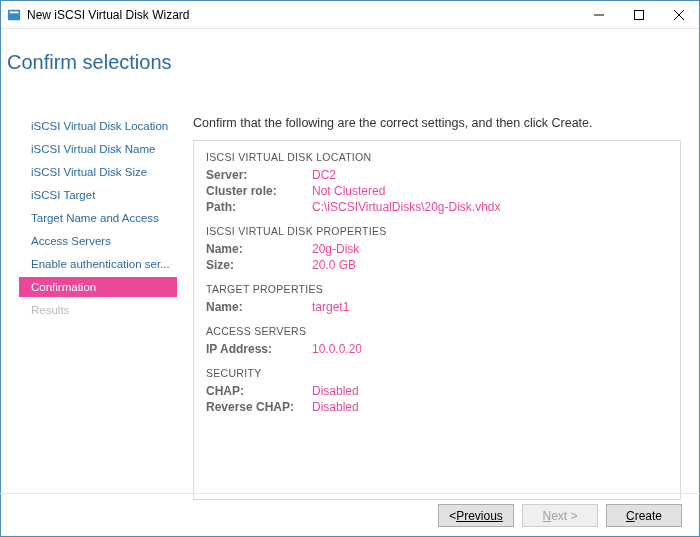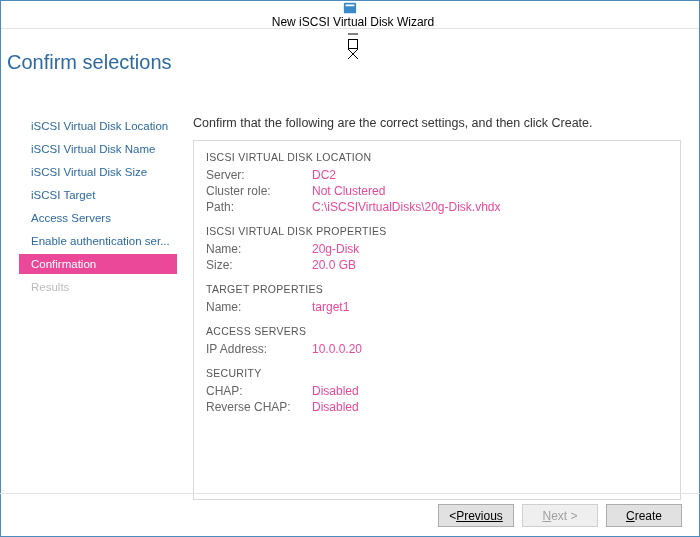--- a/index.html
+++ b/index.html
@@ -1,34 +1,34 @@
 <!DOCTYPE html>
 <html><head>
 <meta charset="utf-8">
 <style>
 * { box-sizing: border-box; margin: 0; padding: 0; font-family: "Segoe UI", Tahoma, sans-serif; }
 body { background: #fff; width: 700px; height: 537px; overflow: hidden; border: 1px solid #4b8bbd; }
-.titlebar { display: flex; align-items: center; height: 28px; padding: 0 0 0 6px; border-bottom: 1px solid #e5e5e5; flex-direction: column; }
+.titlebar { display: flex; align-items: center; height: 28px; padding: 0 0 0 6px; border-bottom: 1px solid #e5e5e5; }
 .titlebar .app-icon { width: 14px; height: 14px; margin-right: 6px; }
 .titlebar .title { font-size: 12px; color: #000; flex: 1; }
 .titlebar .winbtn { width: 40px; height: 28px; display: flex; align-items: center; justify-content: center; }
 .titlebar .winbtn svg { width: 10px; height: 10px; }
 .heading { font-size: 20px; font-weight: 400; color: #2c6aa0; padding: 22px 0 18px 6px; }
 .content { display: flex; padding: 0 18px; margin-top: 24px; }
 .sidebar { width: 158px; flex-shrink: 0; }
 .sidebar .step { font-size: 11.5px; color: #2c6aa0; padding: 4px 0 4px 12px; white-space: nowrap; overflow: hidden; text-overflow: ellipsis; margin-bottom: 3px; cursor: default; }
 .sidebar .step.active { background: #ec4899; color: #fff; padding-left: 12px; }
 .sidebar .step.disabled { color: #bcbcbc; }
 .main { flex: 1; padding-left: 16px; }
 .instr { font-size: 12.5px; color: #333; margin-bottom: 10px; }
 .panel { border: 1px solid #d9d9d9; padding: 10px 12px; height: 360px; overflow: auto; }
 .sect { font-size: 10.5px; color: #555; letter-spacing: 0.3px; margin: 10px 0 4px 0; }
 .sect:first-child { margin-top: 0; }
 .row { display: flex; font-size: 12px; color: #666; padding: 1px 0; }
-.row .lbl { width: 106px; }
+.row .lbl { width: 106px; font-weight: bold; }
 .row .val { color: #ec4899; }
 .footer { position: absolute; bottom: 0; left: 0; right: 0; height: 44px; display: flex; align-items: center; justify-content: flex-end; padding: 0 18px; gap: 8px; border-top: 1px solid #e5e5e5; }
 .btn { width: 76px; height: 23px; font-size: 12px; border: 1px solid #adadad; background: #e1e1e1; display: flex; align-items: center; justify-content: center; cursor: default; }
 .btn.disabled { color: #a0a0a0; border-color: #cfcfcf; background: #efefef; }
 .btn .u { text-decoration: underline; }
 </style>
 </head>
 <body>
 
 <div class="titlebar">
@@ -58,20 +58,21 @@
 </div>
 
 <div class="heading">Confirm selections</div>
 
 <div class="content">
   <div class="sidebar">
     <div class="step">iSCSI Virtual Disk Location</div>
     <div class="step">iSCSI Virtual Disk Name</div>
     <div class="step">iSCSI Virtual Disk Size</div>
     <div class="step">iSCSI Target</div>
+    <div class="step">Target Name and Access</div>
     <div class="step">Access Servers</div>
     <div class="step">Enable authentication ser...</div>
     <div class="step active">Confirmation</div>
     <div class="step disabled">Results</div>
   </div>
 
   <div class="main">
     <div class="instr">Confirm that the following are the correct settings, and then click Create.</div>
     <div class="panel">
 

